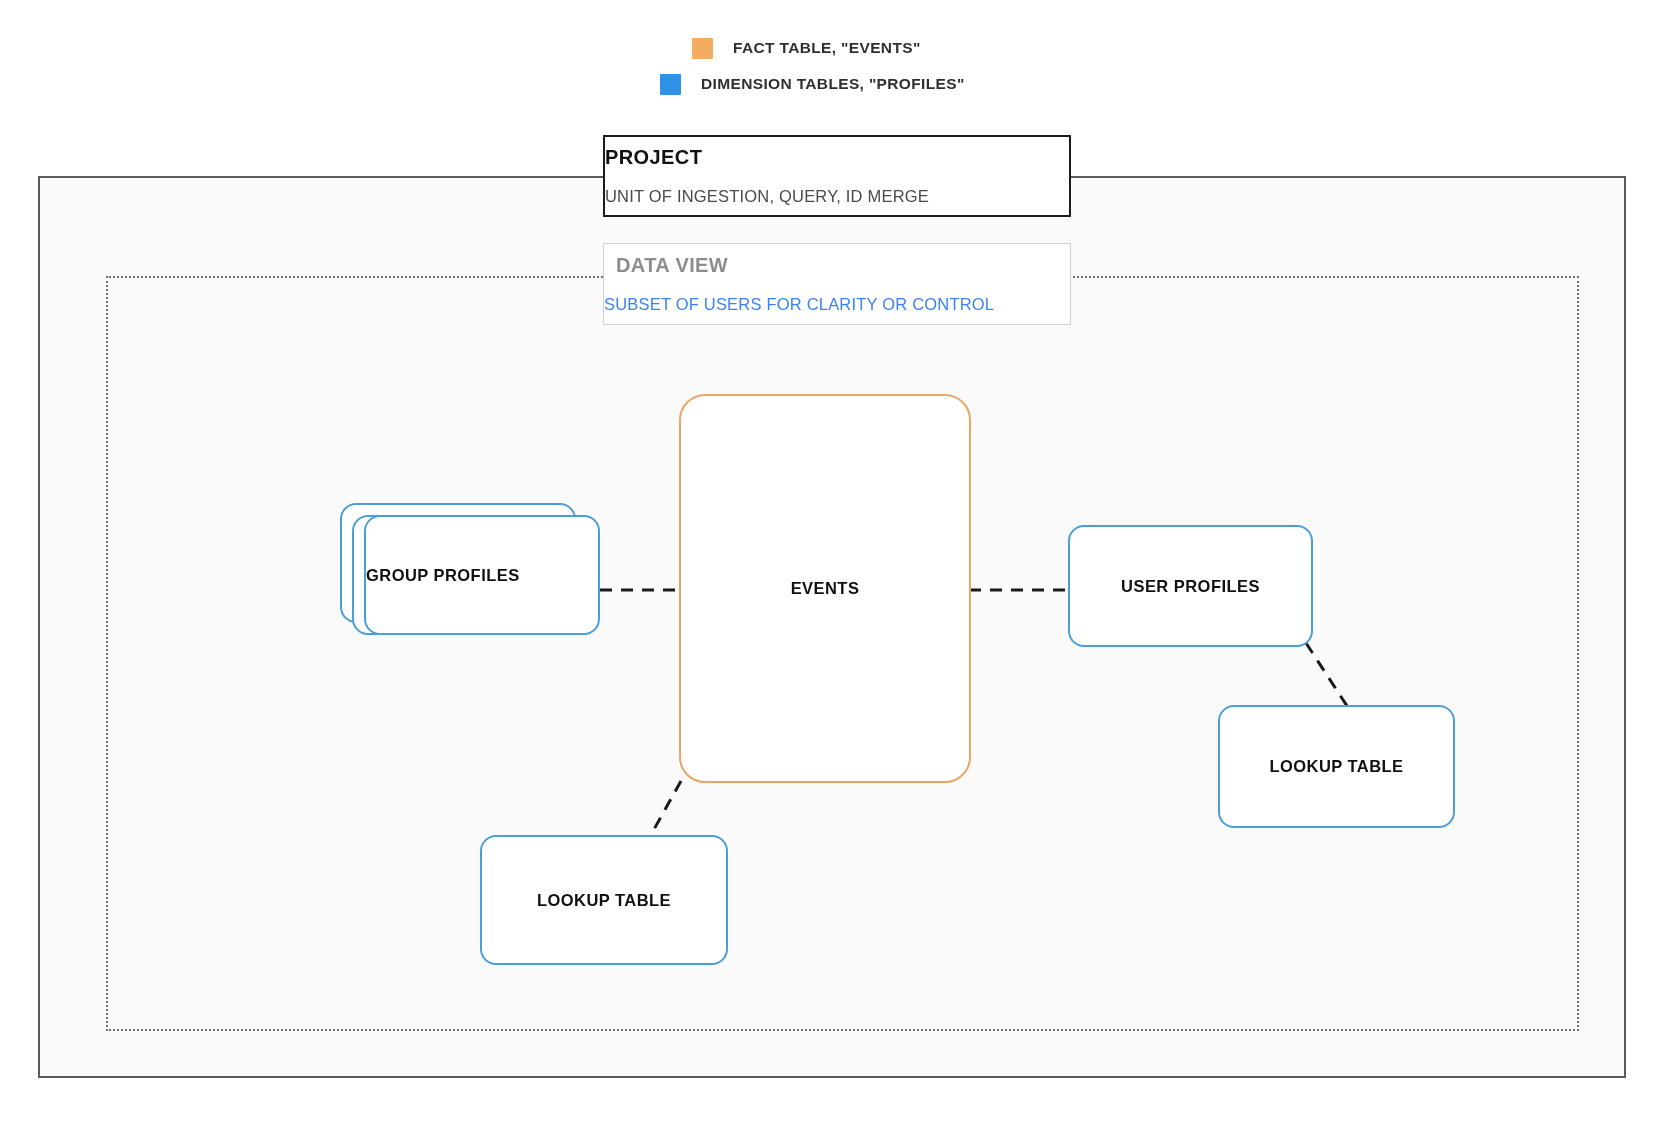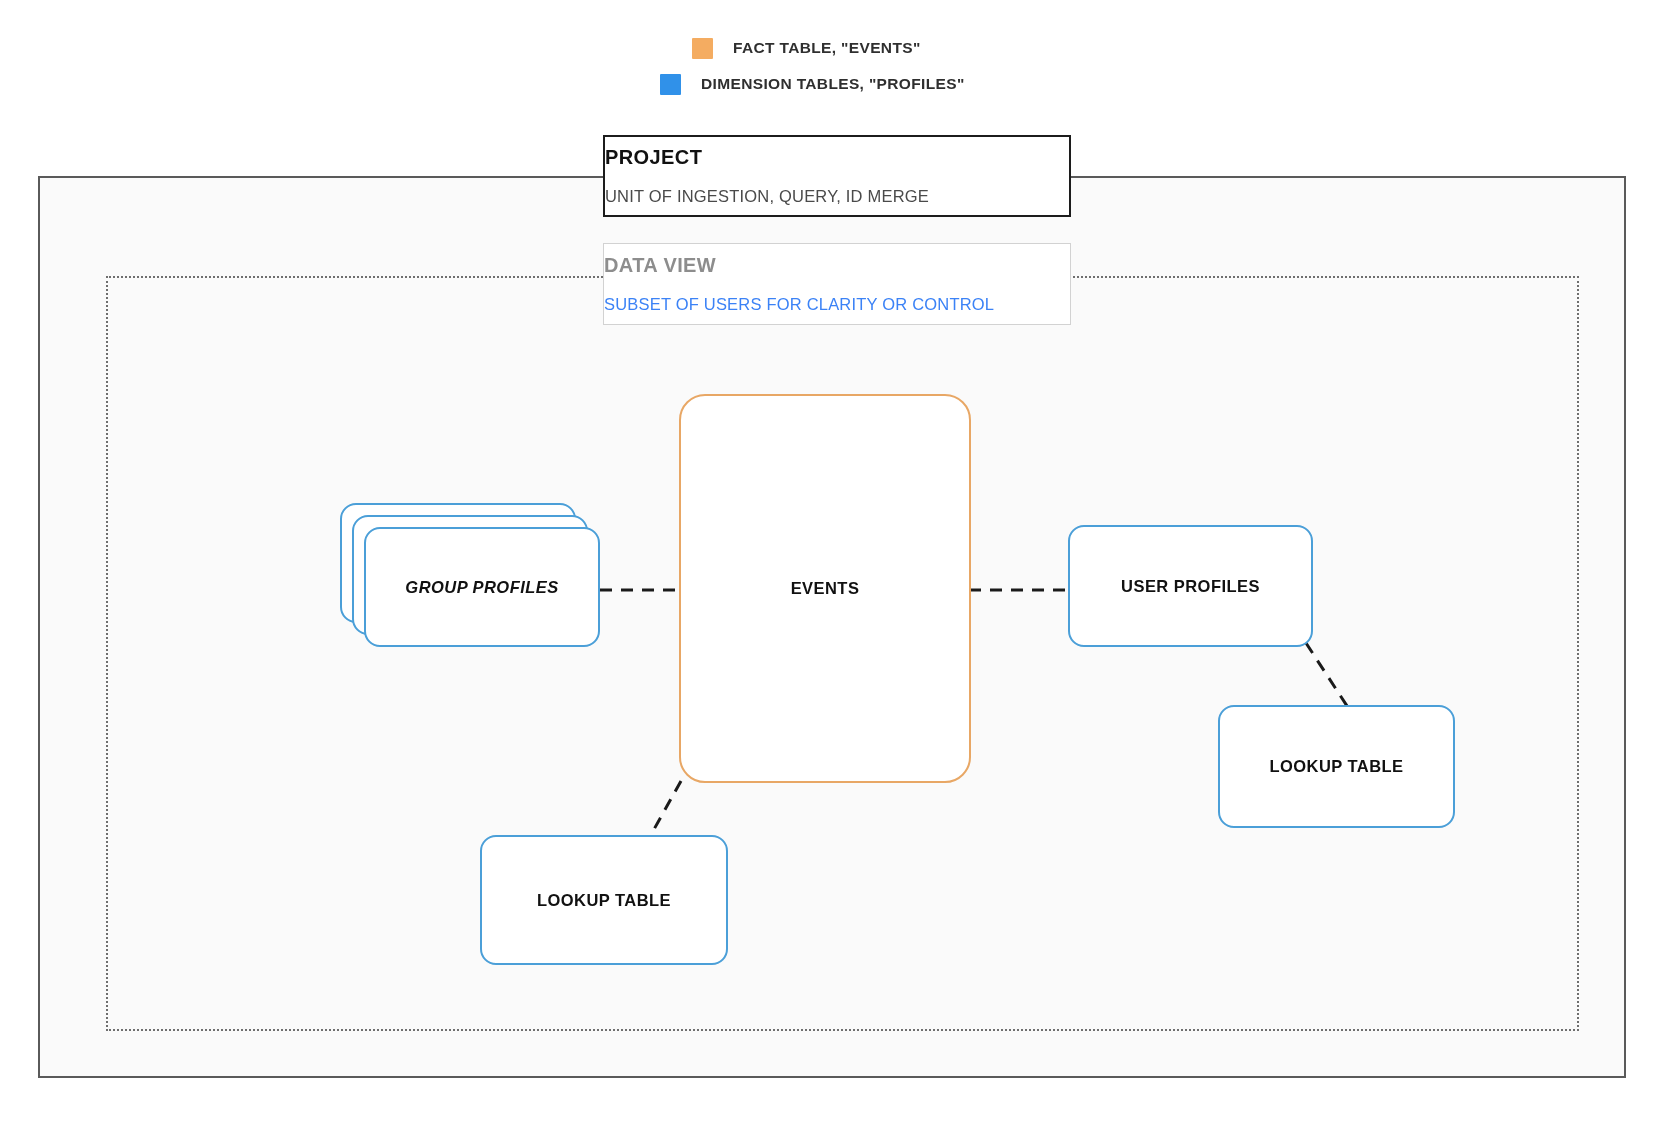--- a/index.html
+++ b/index.html
@@ -108,21 +108,21 @@
   }
   .project-card .hdr-title { color: #111111; }
   .project-card .hdr-sub   { color: #4a4a4a; }
 
   .dataview-card {
     top: 243px;
     height: 82px;
     border: 1px solid #d2d2d2;
     z-index: 6;
   }
-  .dataview-card .hdr-title { color: #8d8d8d; }
+  .dataview-card .hdr-title { color: #8d8d8d; margin-left: 12px; }
   .dataview-card .hdr-sub   { color: #3b82f6; }
 
   
   .node {
     position: absolute;
     background: #ffffff;
     display: flex;
     align-items: center;
     justify-content: center;
     z-index: 5;
@@ -181,25 +181,24 @@
     position: absolute;
     width: 236px;
     height: 120px;
     background: #ffffff;
     border: 2.5px solid #4b9fd8;
     border-radius: 16px;
   }
   .stack-card-back  { left: 0px;  top: 0px;  }
   .stack-card-mid   { left: 12px; top: 12px; }
   .stack-card-front {
-    left: 24px; top: 24px;
+    left: 24px; top: 12px;
     display: flex;
     align-items: center;
-    justify-content: center;
-    font-style: italic;
+    justify-content: flex-start;
   }
 
   
   #connectors {
     position: absolute;
     left: 0; top: 0;
     width: 1664px;
     height: 1128px;
     pointer-events: none;
     z-index: 4;

